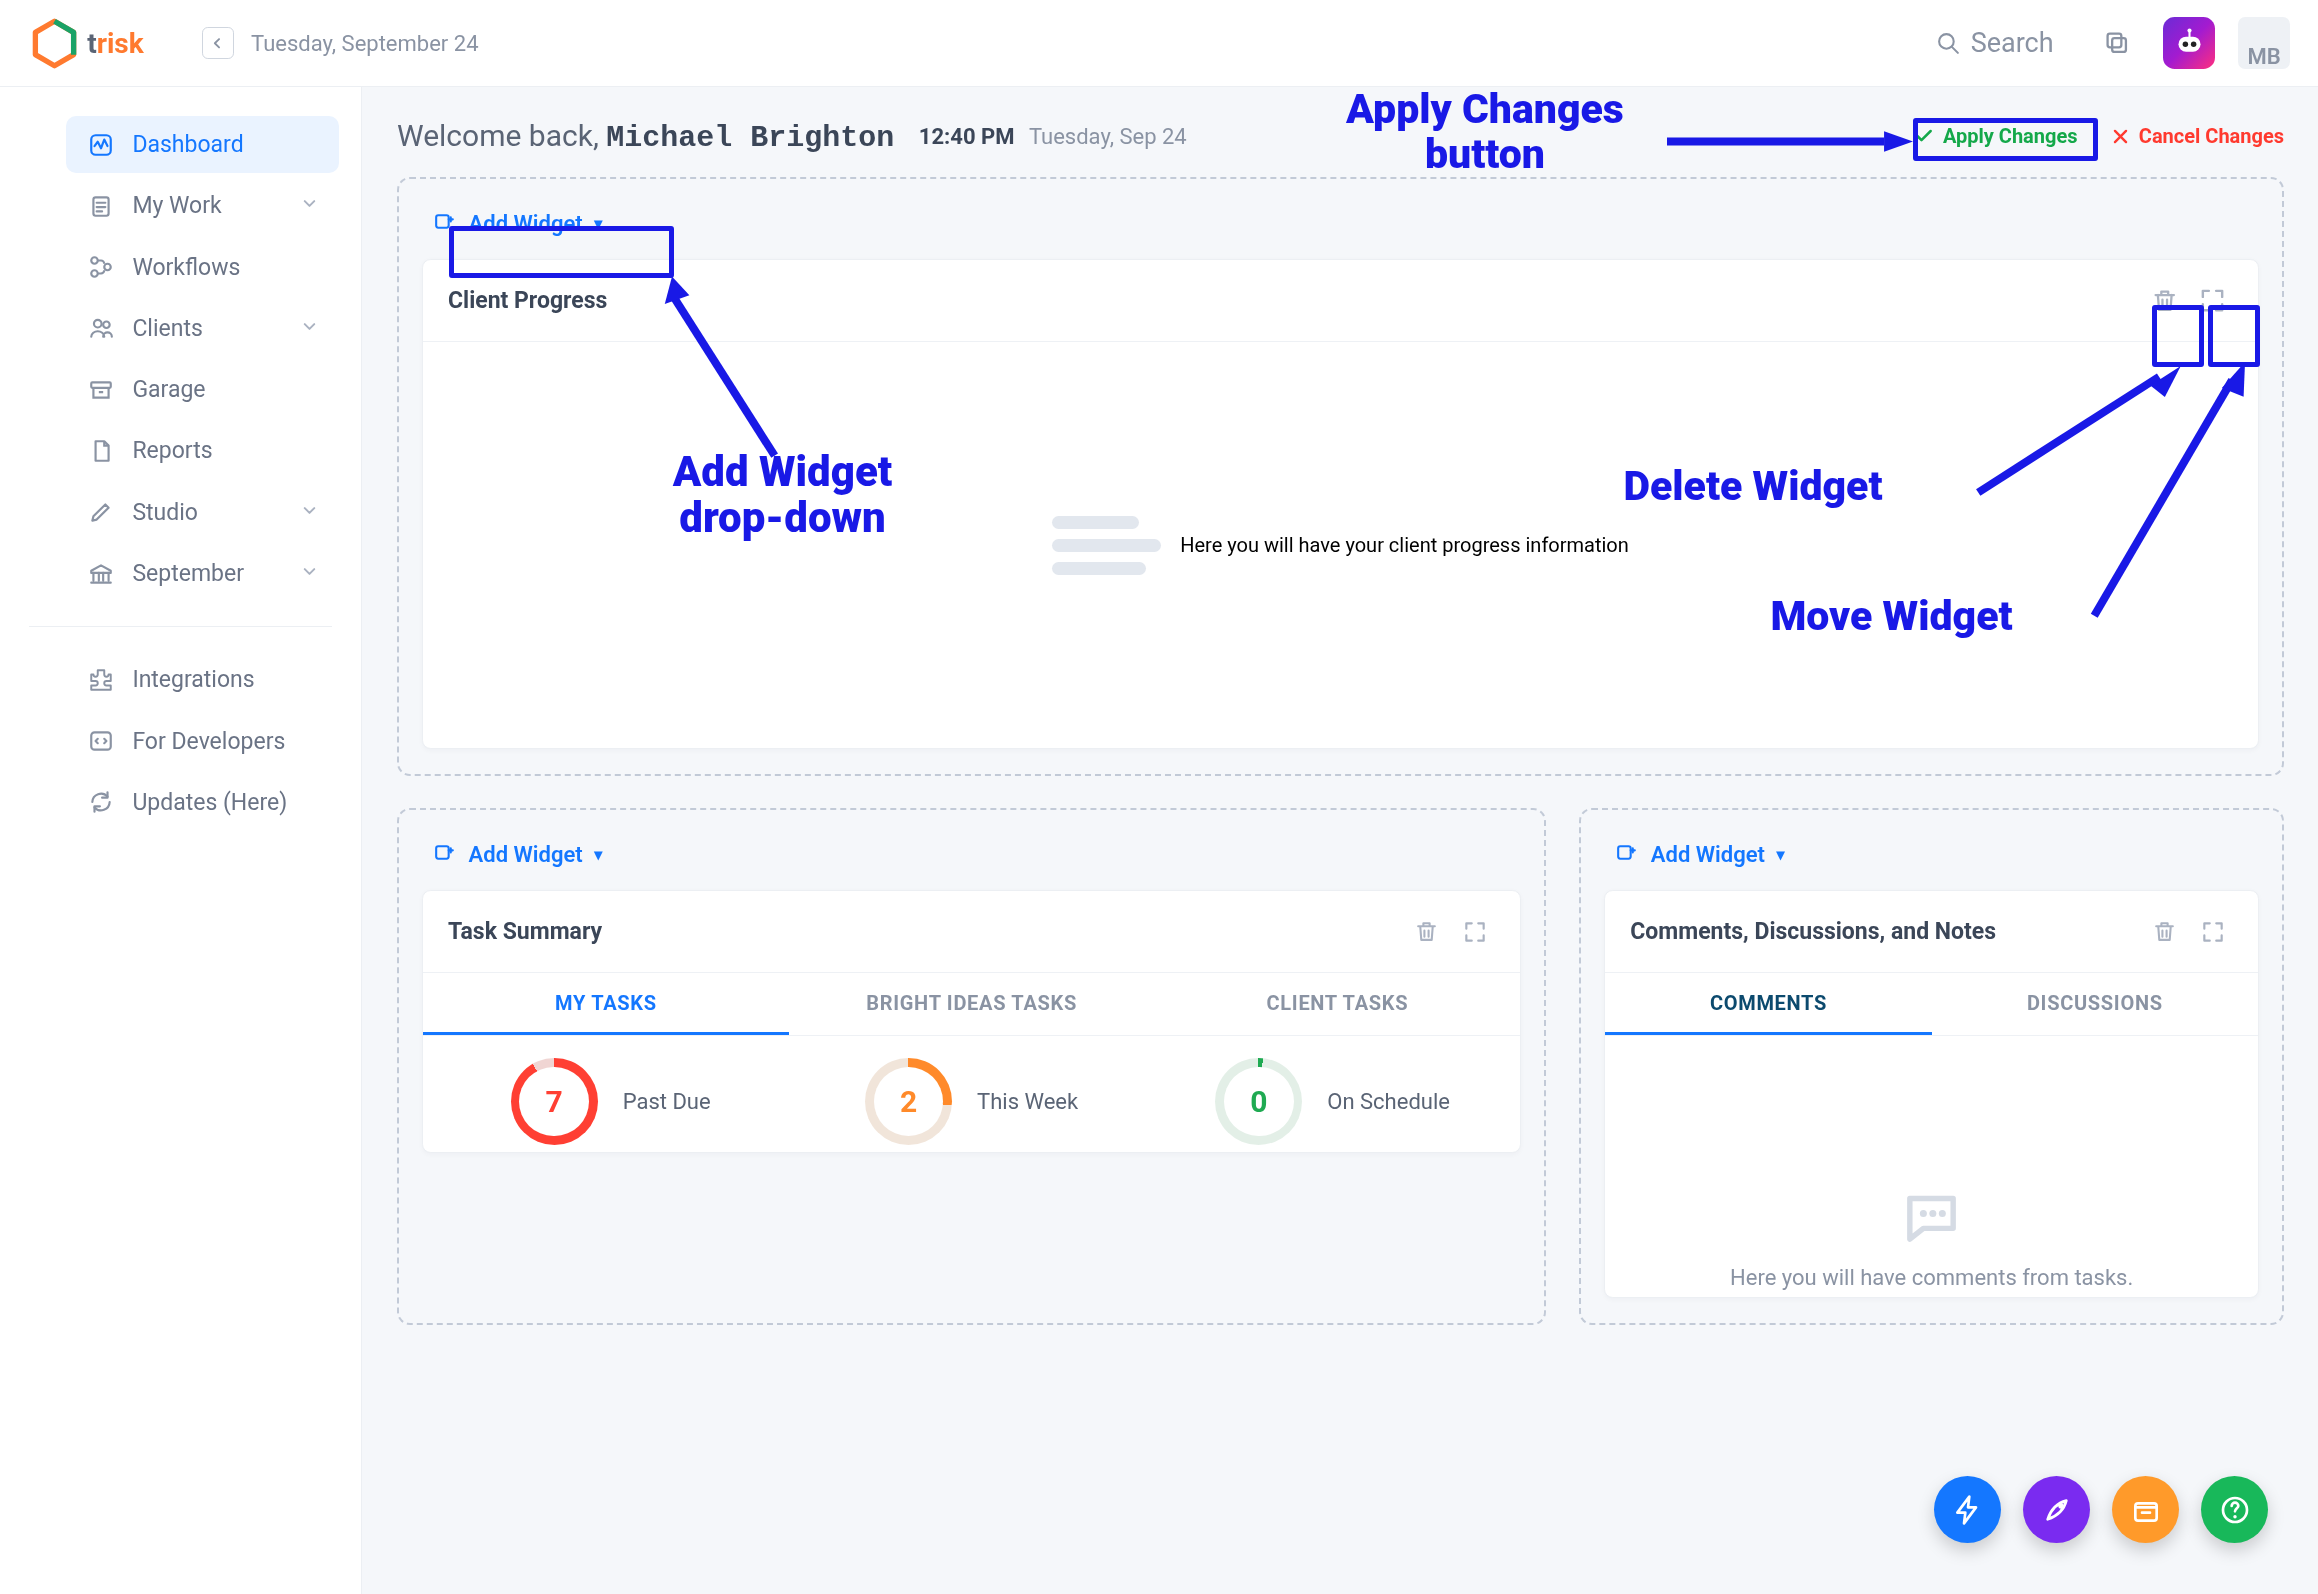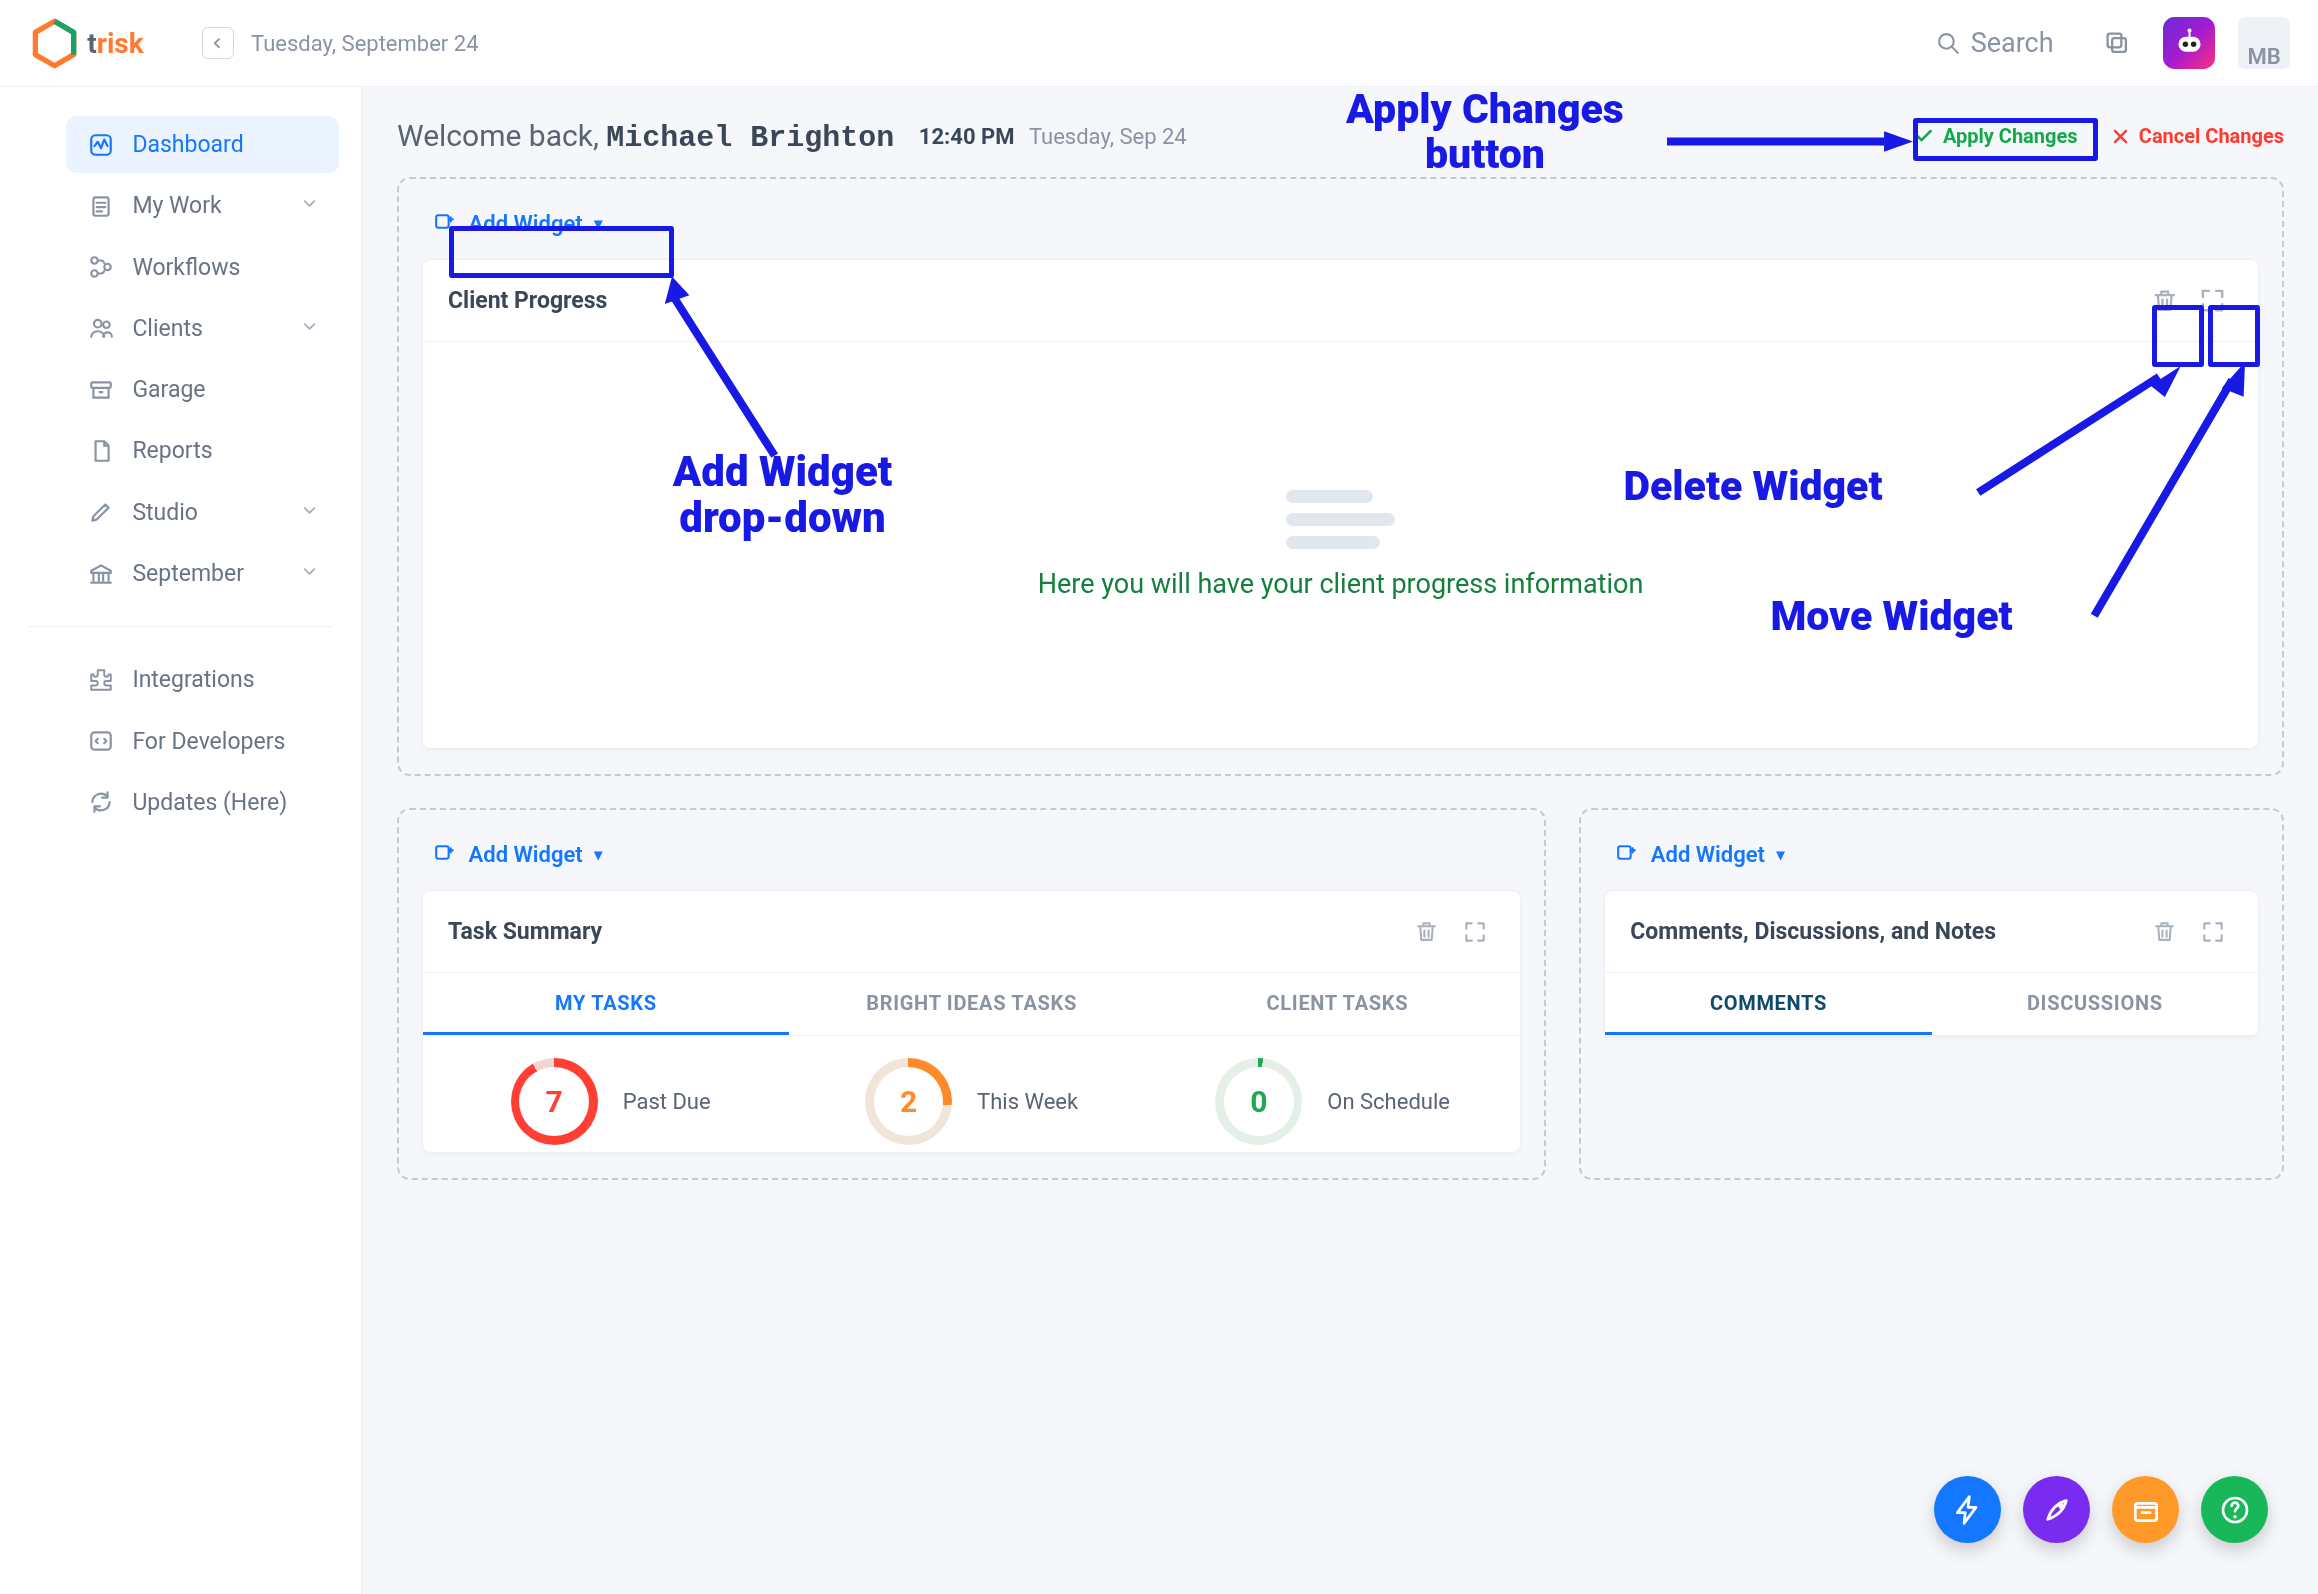--- a/index.html
+++ b/index.html
@@ -49,21 +49,21 @@
   .add-widget .caret { font-size:16px; }
 
   .widget-card { background:#ffffff; border:0.7px solid #eceff3; border-radius:8.7px; box-shadow:0 1.4px 5.8px rgba(20,30,50,0.03); }
   .widget-head { display:flex; align-items:center; padding:20px 25px; border-bottom:0.7px solid #eef1f5; }
   .widget-title { font-size:23px; font-weight:700; color:#3b4658; }
   .widget-actions { margin-left:auto; display:flex; align-items:center; gap:7.2px; }
   .widget-act-btn { width:41px; height:41px; display:flex; align-items:center; justify-content:center; color:#aab2c1; cursor:pointer; }
 
   .widget-body { padding: 29px 25px; }
 
-  .client-prog-body { height: 406px; display:flex; flex-direction:column; align-items:center; justify-content:center; gap:19px; color:#15803d; font-size:27px; }
+  .client-prog-body { height: 406px; display:flex; flex-direction:row; align-items:center; justify-content:center; gap:19px; color:#000000; font-size:20px; }
   .placeholder-lines { display:flex; flex-direction:column; gap:10px; }
   .placeholder-lines .ln { height:13px; border-radius:6.5px; background:#e2e7ee; }
   .placeholder-lines .ln.a { width:87px; }
   .placeholder-lines .ln.b { width:109px; }
   .placeholder-lines .ln.c { width:94px; }
 
   .lower-row { display:flex; gap:33px; margin-top:32px; }
   .lower-row .dashed-zone:first-child { flex: 1 1 62%; }
   .lower-row .dashed-zone:last-child  { flex: 1 1 38%; }
 
@@ -431,20 +431,29 @@
               <svg width="26" height="26" viewBox="0 0 24 24">
                   <path d="M4 4h5M4 4v5M20 4h-5M20 4v5M4 20h5M4 20v-5M20 20h-5M20 20v-5" fill="none" stroke="currentColor" stroke-width="2" stroke-linecap="round"></path>
                 </svg>
             </div>
           </div>
         </div>
         <div class="cmt-tabs">
           <div class="cmt-tab active">COMMENTS</div>
           <div class="cmt-tab">DISCUSSIONS</div>
         </div>
+        <div class="cmt-body">
+          <svg class="bubble-icon" viewBox="0 0 24 24">
+              <path d="M4 5h16v11H9l-5 4V5z" fill="none" stroke="currentColor" stroke-width="2" stroke-linejoin="round"></path>
+              <circle cx="9" cy="10.5" r="1.3" fill="currentColor"></circle>
+              <circle cx="12.5" cy="10.5" r="1.3" fill="currentColor"></circle>
+              <circle cx="16" cy="10.5" r="1.3" fill="currentColor"></circle>
+            </svg>
+          <span class="txt">Here you will have comments from tasks.</span>
+        </div>
       </div>
     </div>
 
   </div>
 </div>
 
 <div class="fab-row">
   <div class="fab blue">
       <svg viewBox="0 0 24 24">
         <path d="M13 2L4 14h6l-1 8 9-12h-6l1-8z" fill="none" stroke="#fff" stroke-width="2" stroke-linejoin="round"></path>

